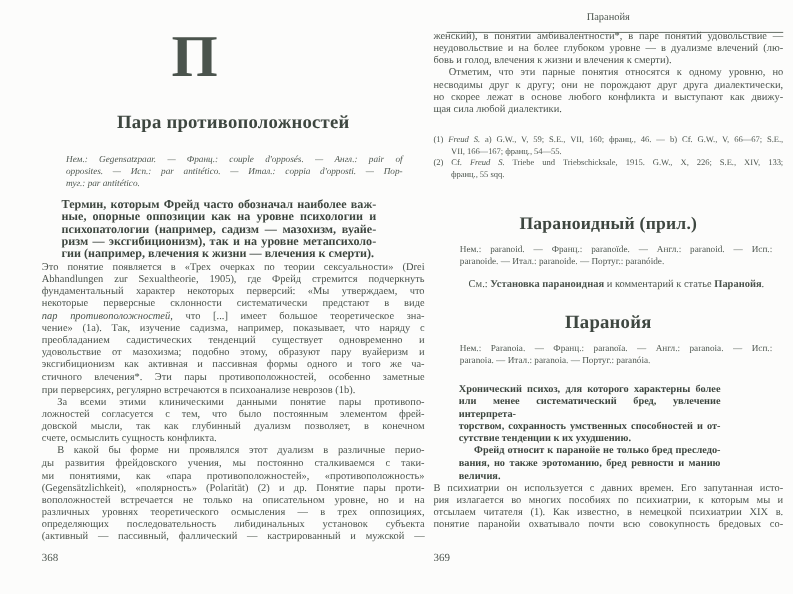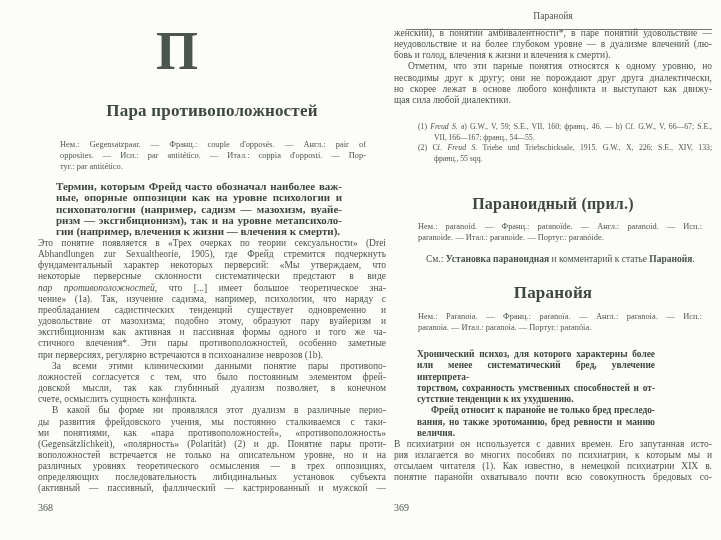--- a/index.html
+++ b/index.html
@@ -17,35 +17,35 @@
 
   .big-letter{position:absolute;top:24px;left:84px;width:110px;text-align:center;
               font-size:54px;font-weight:bold;line-height:1;color:#4b544d;}
   .entry-title{position:absolute;left:0;width:100%;margin:0;text-align:center;
                font-size:17px;font-weight:bold;color:#3e4740;letter-spacing:.2px;line-height:1.1;}
   .lt-title{top:102px;}
   .rt-title-1{top:195px;font-size:16px;}
   .rt-title-2{top:284px;}
 
   .langs{position:absolute;font-size:8.4px;line-height:11px;color:#4d564f;}
-  .lt-langs{top:139px;left:22px;right:20px;}
+  .lt-langs{top:139px;left:22px;right:20px;font-style:italic;}
   .rt-langs-1{top:221px;left:24px;right:10px;}
   .rt-langs-2{top:311px;left:24px;right:10px;}
 
   .defblock{position:absolute;font-weight:bold;line-height:11.3px;color:#3d463f;}
   .lt-def{top:181px;left:18px;right:44px;font-size:11px;}
   .rt-def{top:349px;left:23px;right:57px;font-size:9.4px;}
 
   .bodyblock{position:absolute;left:0;right:0;font-size:9.5px;line-height:11.15px;}
   .lt-body{top:238px;}
   .rt-cont{top:28px;}
   .rt-body{top:439px;}
 
   .footnotes{position:absolute;top:122px;left:0;right:0;font-size:7.8px;line-height:10.6px;
-             letter-spacing:-.05px;color:#4d564f;margin-left:24px;}
+             letter-spacing:-.05px;color:#4d564f;}
   .fn-hang{padding-left:16px;}
 
   .running-head{position:absolute;top:11px;left:0;width:100%;text-align:center;
                 font-size:9.5px;color:#4d564f;}
   .head-rule{position:absolute;top:29px;left:12px;right:0;height:1px;background:#727b73;}
 
   .see-line{position:absolute;top:254px;left:0;right:0;font-size:9.5px;padding-left:32px;}
 
   .pagenum{position:absolute;top:502px;left:0;width:100%;text-align:left;
            font-size:10px;color:#4d564f;}
@@ -72,21 +72,21 @@
       <div class="ln">ризм — эксгибиционизм), так и на уровне метапсихоло-</div>
       <div class="ln last">гии (например, влечения к жизни — влечения к смерти).</div>
     </div>
 
     <div class="bodyblock lt-body">
       <div class="ln">Это понятие появляется в «Трех очерках по теории сексуальности» (Drei</div>
       <div class="ln">Abhandlungen zur Sexualtheorie, 1905), где Фрейд стремится подчеркнуть</div>
       <div class="ln">фундаментальный характер некоторых перверсий: «Мы утверждаем, что</div>
       <div class="ln">некоторые перверсные склонности систематически предстают в виде</div>
       <div class="ln"><span class="it">пар противоположностей</span><span>, что [...] имеет большое теоретическое зна-</span></div>
-      <div class="ln">чение» (1a). Так, изучение садизма, например, психологии, что наряду с</div>
+      <div class="ln">чение» (1a). Так, изучение садизма, например, показывает, что наряду с</div>
       <div class="ln">преобладанием садистических тенденций существует одновременно и</div>
       <div class="ln">удовольствие от мазохизма; подобно этому, образуют пару вуайеризм и</div>
       <div class="ln">эксгибиционизм как активная и пассивная формы одного и того же ча-</div>
       <div class="ln">стичного влечения*. Эти пары противоположностей, особенно заметные</div>
       <div class="ln last">при перверсиях, регулярно встречаются в психоанализе неврозов (1b).</div>
       <div class="ln ind">За всеми этими клиническими данными понятие пары противопо-</div>
       <div class="ln">ложностей согласуется с тем, что было постоянным элементом фрей-</div>
       <div class="ln">довской мысли, так как глубинный дуализм позволяет, в конечном</div>
       <div class="ln last">счете, осмыслить сущность конфликта.</div>
       <div class="ln ind">В какой бы форме ни проявлялся этот дуализм в различные перио-</div>

